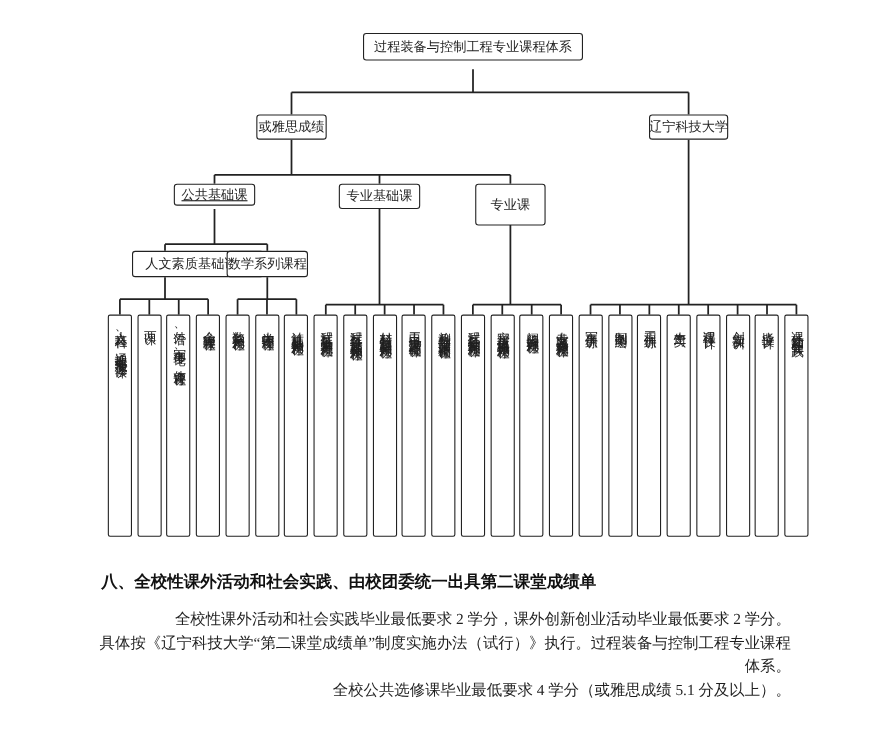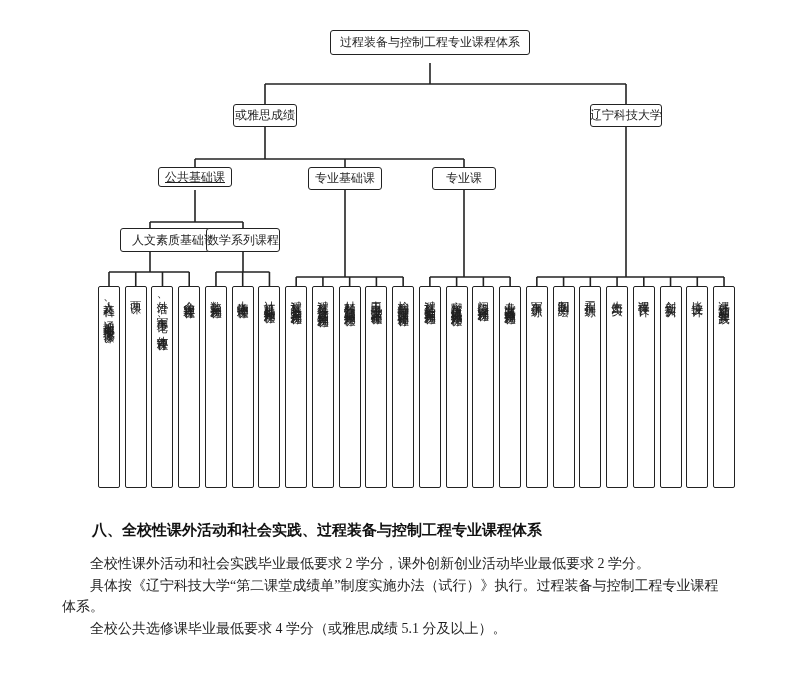--- a/index.html
+++ b/index.html
@@ -32,21 +32,21 @@
     font-size:11.5px;
   }
   .leaf span{letter-spacing:1.5px;line-height:20px;}
   .text-section{position:absolute;left:62px;top:519px;width:657px;}
   .text-section h2{
     font-size:15px;font-weight:bold;color:#111;
     margin:0 0 12px 0;text-indent:2em;line-height:22px;
   }
   .text-section h2.second{margin:12px 0 0 0;}
   .text-section p.body{
-    font-size:14px;line-height:21.5px;margin:0;text-indent:2em;
+    font-size:14px;line-height:21.5px;margin:0;text-indent:2em;text-align:right;
   }
 </style>
 </head>
 <body>
 
 <div class="page">
 
   <div class="diagram" id="diagram">
       <svg width="799" height="505">
         <line x1="430" y1="63" x2="430" y2="84" stroke="#222222" stroke-width="1.6"></line>
@@ -105,21 +105,21 @@
       </div>
       <div class="node" style="left: 590px; top: 104px; width: 72px; height: 23px;">
         <span>辽宁科技大学</span>
       </div>
       <div class="node" style="left: 158px; top: 167px; width: 74px; height: 20px; text-decoration: underline;">
         <span>公共基础课</span>
       </div>
       <div class="node" style="left: 308px; top: 167px; width: 74px; height: 23px; align-items: center;">
         <span>专业基础课</span>
       </div>
-      <div class="node" style="left: 432px; top: 167px; width: 64px; height: 23px;">
+      <div class="node" style="left: 432px; top: 167px; width: 64px; height: 38px;">
         <span>专业课</span>
       </div>
       <div class="node" style="left: 100px; top: 228px; width: 120px; height: 24px; margin-left: 20px;">
         <span>人文素质基础课程</span>
       </div>
       <div class="node" style="left: 206px; top: 228px; width: 74px; height: 24px;">
         <span>数学系列课程</span>
       </div>
       <div class="leaf" style="left: 98px; top: 286px; width: 22px; height: 202px;">
         <span>人文社科、通识教学专项选修课</span>
@@ -189,18 +189,18 @@
       </div>
       <div class="leaf" style="left: 686.28px; top: 286px; width: 22px; height: 202px;">
         <span>毕业设计</span>
       </div>
       <div class="leaf" style="left: 713.02px; top: 286px; width: 22px; height: 202px;">
         <span>课外活动和社会实践</span>
       </div>
     </div>
 
   <div class="text-section">
-    <h2>八、全校性课外活动和社会实践、过程装备与控制工程专业课程体系</h2>
+    <h2>八、全校性课外活动和社会实践、由校团委统一出具第二课堂成绩单</h2>
     <p class="body">全校性课外活动和社会实践毕业最低要求 2 学分，课外创新创业活动毕业最低要求 2 学分。</p>
     <p class="body">具体按《辽宁科技大学“第二课堂成绩单”制度实施办法（试行）》执行。过程装备与控制工程专业课程体系。</p>
     <p class="body">全校公共选修课毕业最低要求 4 学分（或雅思成绩 5.1 分及以上）。</p>
   </div>
 </div>
 
 </body></html>

